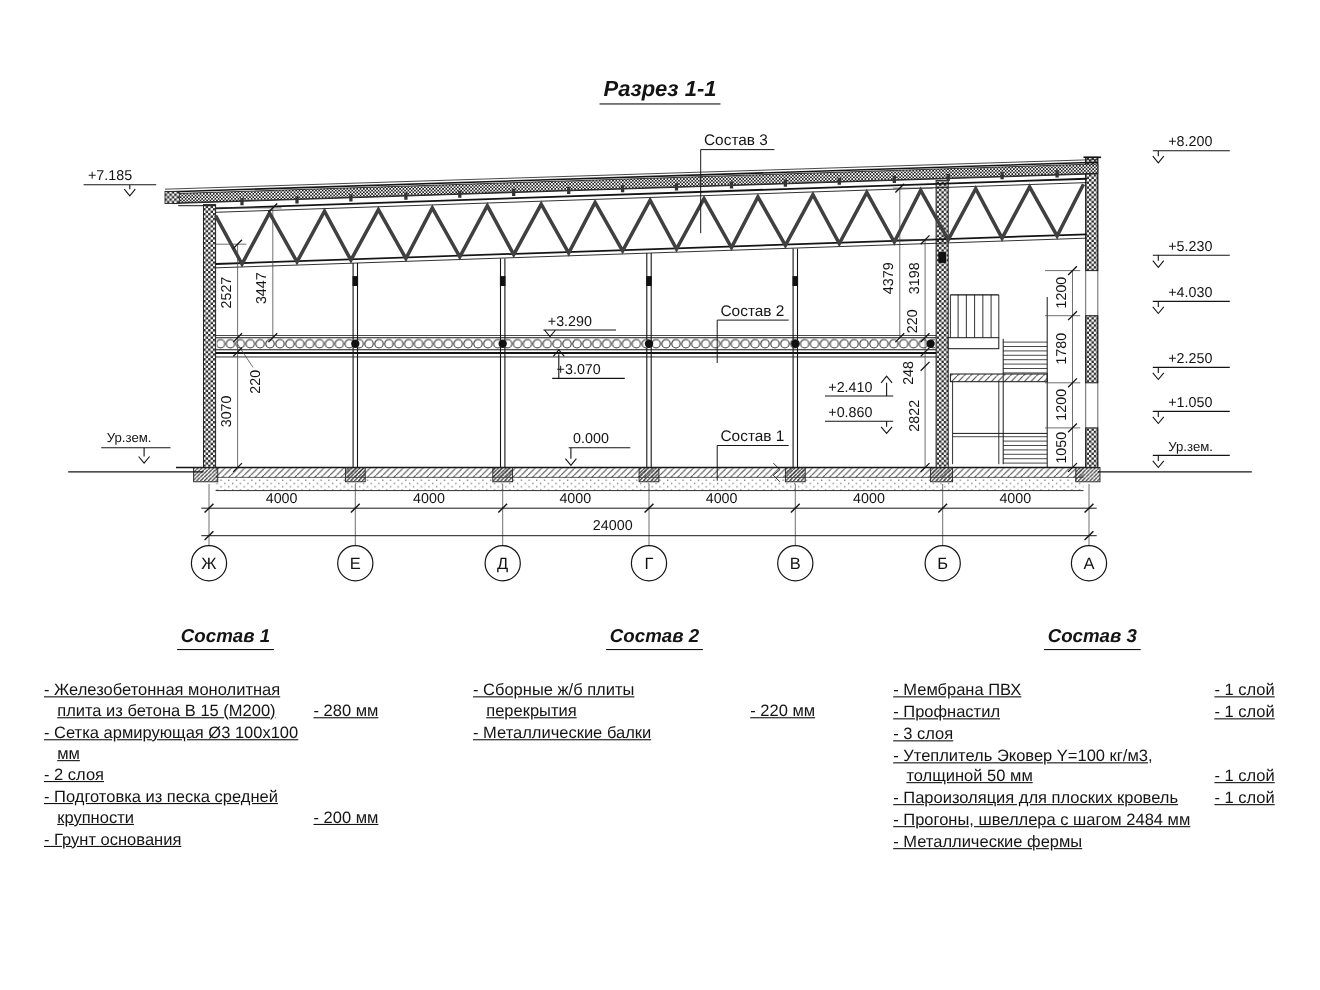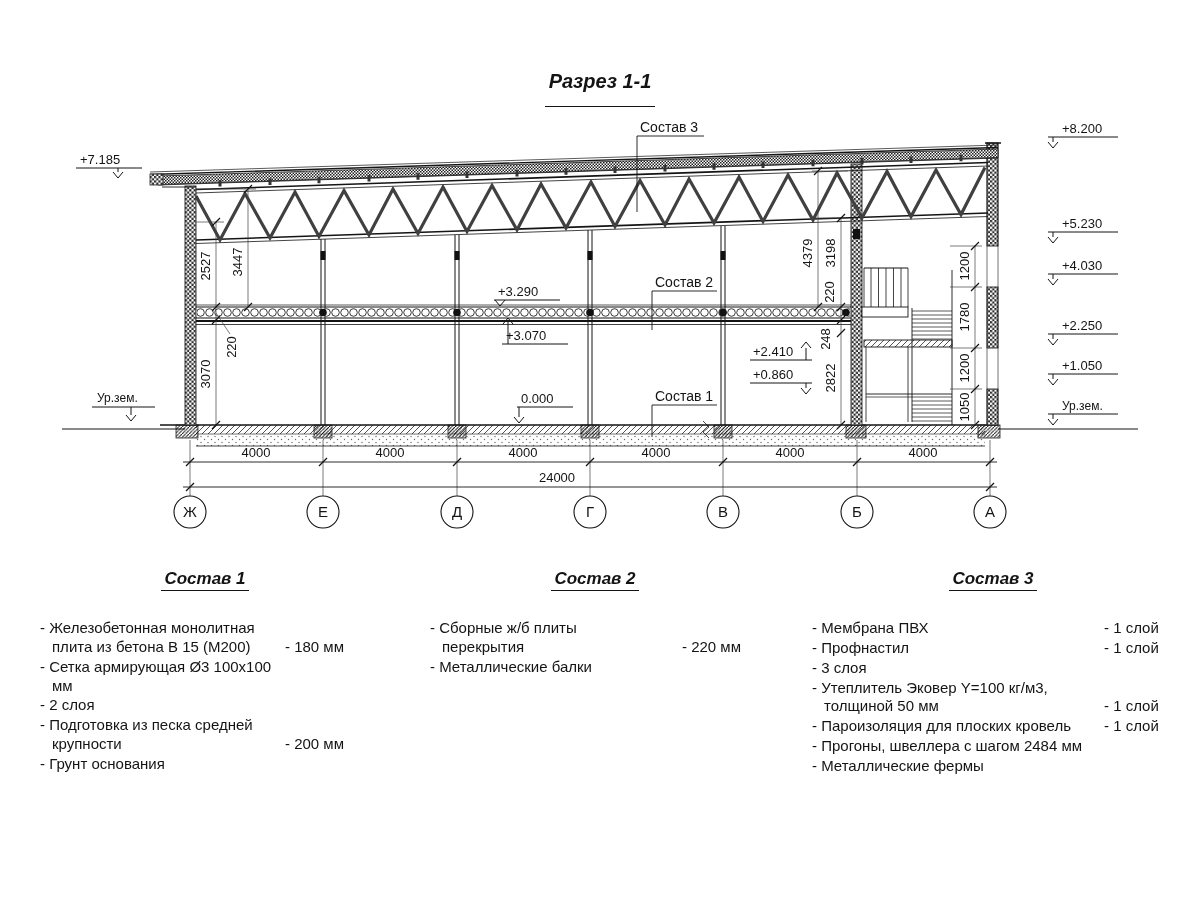--- a/index.html
+++ b/index.html
@@ -1,25 +1,25 @@
 <!DOCTYPE html>
 <html><head>
 <meta charset="utf-8">
 <style>
   html,body{margin:0;padding:0;background:#fff;}
   #page{position:relative;width:1200px;height:900px;background:#fff;overflow:hidden;
         font-family:"Liberation Sans",sans-serif;color:#141414;}
   .title{position:absolute;left:440px;top:70px;width:320px;text-align:center;}
   .title span{font-size:20px;font-style:italic;font-weight:bold;
-              border-bottom:1.5px solid #141414;padding:0 4px 14px 4px;}
+              border-bottom:1.5px solid #141414;padding:0 4px 2px 4px;}
   svg text{fill:#141414;font-family:"Liberation Sans",sans-serif;}
   .legend-block{position:absolute;font-size:15px;line-height:1.25;}
   .legend-block h3{margin:0 0 30px 0;text-align:center;font-size:17px;font-style:italic;font-weight:bold;}
   .legend-block h3 span{border-bottom:1.2px solid #141414;padding:0 3px 2px 3px;}
-  .li{display:flex;align-items:flex-end;margin:0 0 1px 0;}
+  .li{display:flex;align-items:flex-end;margin:0 0 1px 0;text-decoration:underline;}
   .nm{flex:1;padding-left:12px;text-indent:-12px;}
   .val{flex:0 0 auto;white-space:nowrap;}
   #b1 .val{width:85px;} #b2 .val{width:78px;margin-left:46px;} #b3 .val{width:70px;}
 </style>
 </head>
 <body>
 
 <div id="page">
 
   <div class="title">
@@ -296,21 +296,21 @@
       <text x="857" y="517">Б</text>
       <text x="990" y="517">А</text>
     </g>
   </svg>
 
   
   <div id="b1" class="legend-block" style="left:40px;top:568px;width:330px;">
     <h3><span>Состав 1</span></h3>
     <div class="li">
         <span class="nm">- Железобетонная  монолитная плита из бетона В 15 (М200)</span>
-        <span class="val">- 180 мм</span>
+        <span class="val">- 280 мм</span>
       </div>
     <div class="li">
         <span class="nm">- Сетка армирующая Ø3 100х100 мм</span>
         <span class="val"></span>
       </div>
     <div class="li">
         <span class="val">-  2 слоя</span>
       </div>
     <div class="li">
         <span class="nm">- Подготовка из песка средней крупности</span>

